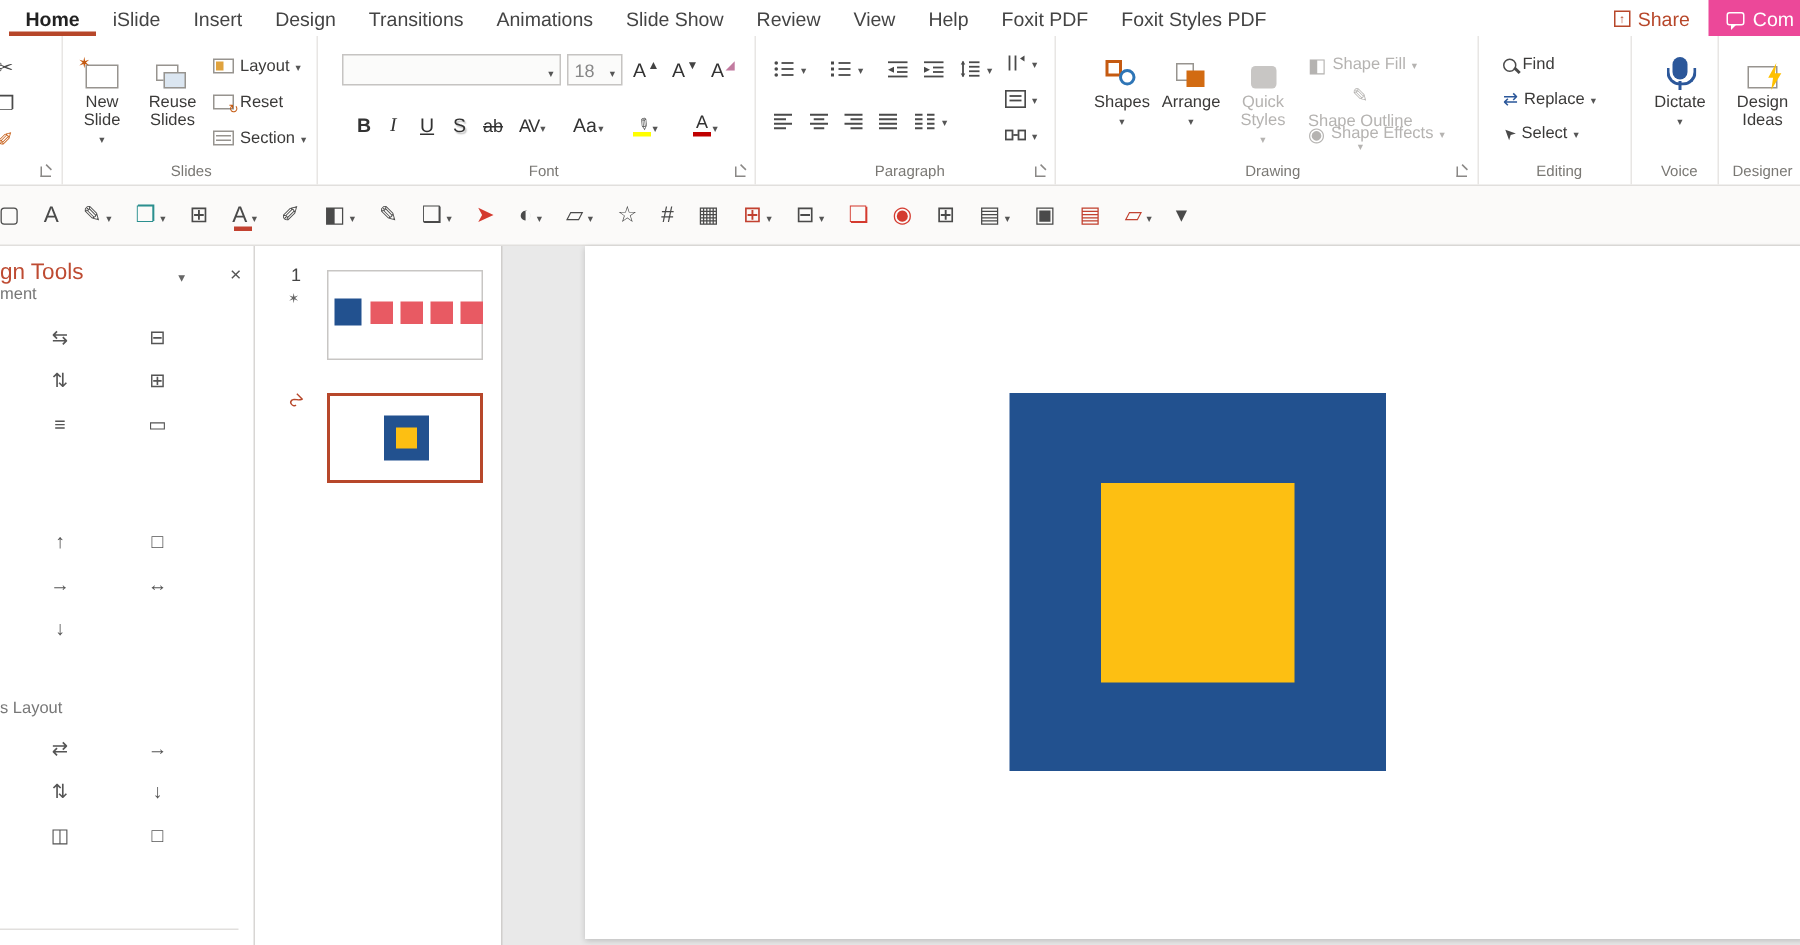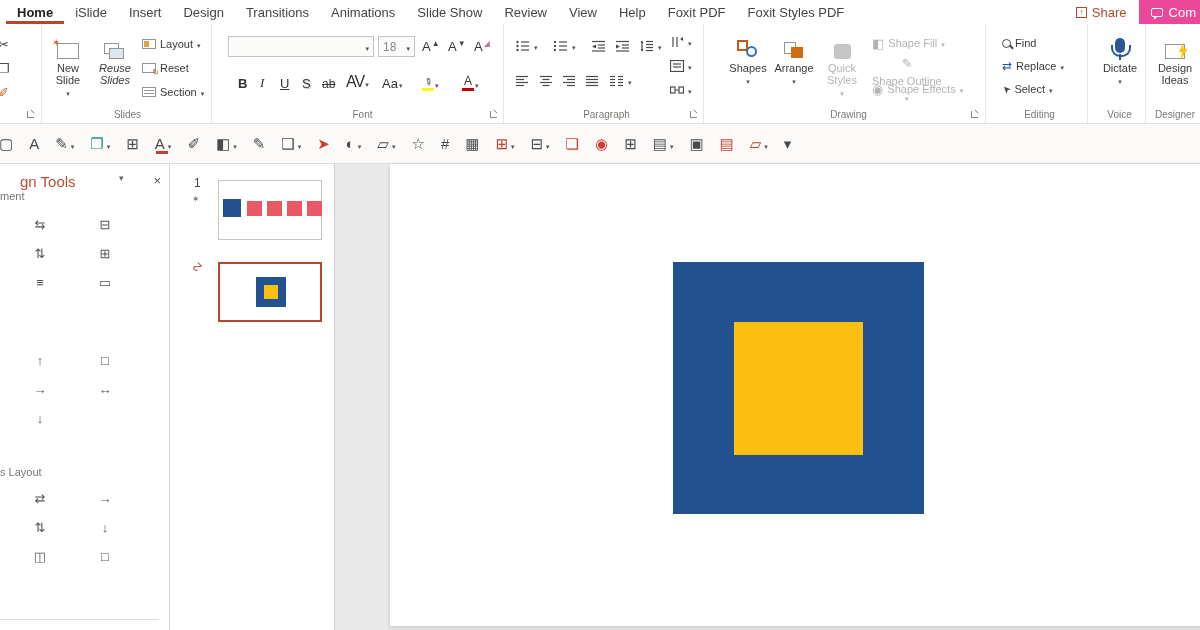--- a/index.html
+++ b/index.html
@@ -50,21 +50,21 @@
   .mslide.section::before{content:"";position:absolute;left:1px;top:2px;right:1px;height:1px;background:#97948f;box-shadow:0 3px 0 #97948f;}
 
   
   .combo{position:absolute;height:21px;border:1px solid #c6c4c2;background:#fbfbfa;display:flex;align-items:center;justify-content:space-between;padding:0 4px;font-size:12px;color:#888;}
   .fbtn{position:absolute;top:47px;height:20px;display:flex;align-items:flex-end;gap:1px;font-size:13px;color:#333;}
   .fb-b{font-weight:bold;}
   .fb-i{font-family:"Liberation Serif",serif;font-style:italic;}
   .fb-u{text-decoration:underline;}
   .fb-s{text-shadow:1px 1px 1px #bdbdbd;}
   .fb-ab{text-decoration:line-through;font-size:12px;}
-  .fb-av{font-size:16px;letter-spacing:-1px;}
+  .fb-av{font-size:12px;letter-spacing:-1px;}
   .colbtn{display:flex;flex-direction:column;align-items:center;line-height:11px;}
   .colbar{width:12px;height:3.5px;display:block;margin-top:1px;}
   .pen{display:inline-block;transform:rotate(130deg);font-size:10px;color:#4a4a4a;}
   .supsym{font-size:8px;color:#444;margin-bottom:6px;}
   .clearx{font-size:8px;color:#c27ba0;margin-bottom:6px;}
 
   
   .psvg{display:block;}
   .psvg line,.psvg rect{stroke:#4a4a4a;stroke-width:1.2;fill:none;}
   .psvg .f{fill:#4a4a4a;stroke:none;}
@@ -100,21 +100,21 @@
   .qicon.cut{margin-left:-11px;}
   .qglyph{font-size:15px;line-height:16px;}
   .qbar{position:absolute;left:9px;bottom:4px;width:12px;height:3px;}
   .qcaret::after{content:"▾";font-size:7px;color:#555;}
 
   
   .workspace{position:absolute;top:164px;left:0;width:1200px;height:466px;background:#fff;}
 
   .dtpanel{position:absolute;left:0;top:0;width:170px;height:466px;background:#fff;border-right:1px solid #d8d6d4;overflow:hidden;}
   .dtpanel::after{content:"";position:absolute;left:0;right:10px;top:455px;border-top:1px solid #e1dfdd;}
-  .dt-head{display:flex;align-items:flex-start;padding-top:9px;margin-left:20px;}
+  .dt-head{display:flex;align-items:flex-end;padding-top:9px;}
   .dt-title{font-size:15px;color:#BE4B32;flex:1;}
   .dt-caret{color:#666;font-size:9px;margin-right:30px;}
   .dt-close{color:#555;font-size:13px;margin-right:8px;}
   .psec-label{font-size:11px;color:#777;}
   .lab1{}
   .lab2{margin-top:40px;}
   .pgrid{display:grid;grid-template-columns:16px 16px;column-gap:49px;row-gap:13px;margin-left:32px;color:#555;font-size:13px;}
   .pgrid .pbtn{width:16px;height:16px;display:flex;align-items:center;justify-content:center;}
   .g0{margin-top:14px;}
   .g1{margin-top:62px;}
@@ -181,21 +181,21 @@
   <div class="rgroup" style="left:44px;width:168px;">
     <div class="bigbtn" style="left:2px;width:44px;">
       <span class="bicon">
           <span class="ns">
             <span class="star">✶</span>
           </span>
         </span>
       <span>New Slide</span>
       <span class="caret"></span>
     </div>
-    <div class="bigbtn" style="left:48px;width:46px;font-style:italic;">
+    <div class="bigbtn" style="left:48px;width:46px;">
       <span class="bicon">
           <span class="reuse">
             <i></i>
             <i class="b"></i>
           </span>
         </span>
       <span>Reuse Slides</span>
     </div>
     <span class="sbtn" style="left:98px;top:10px;">
       <span class="mslide layout"></span>

